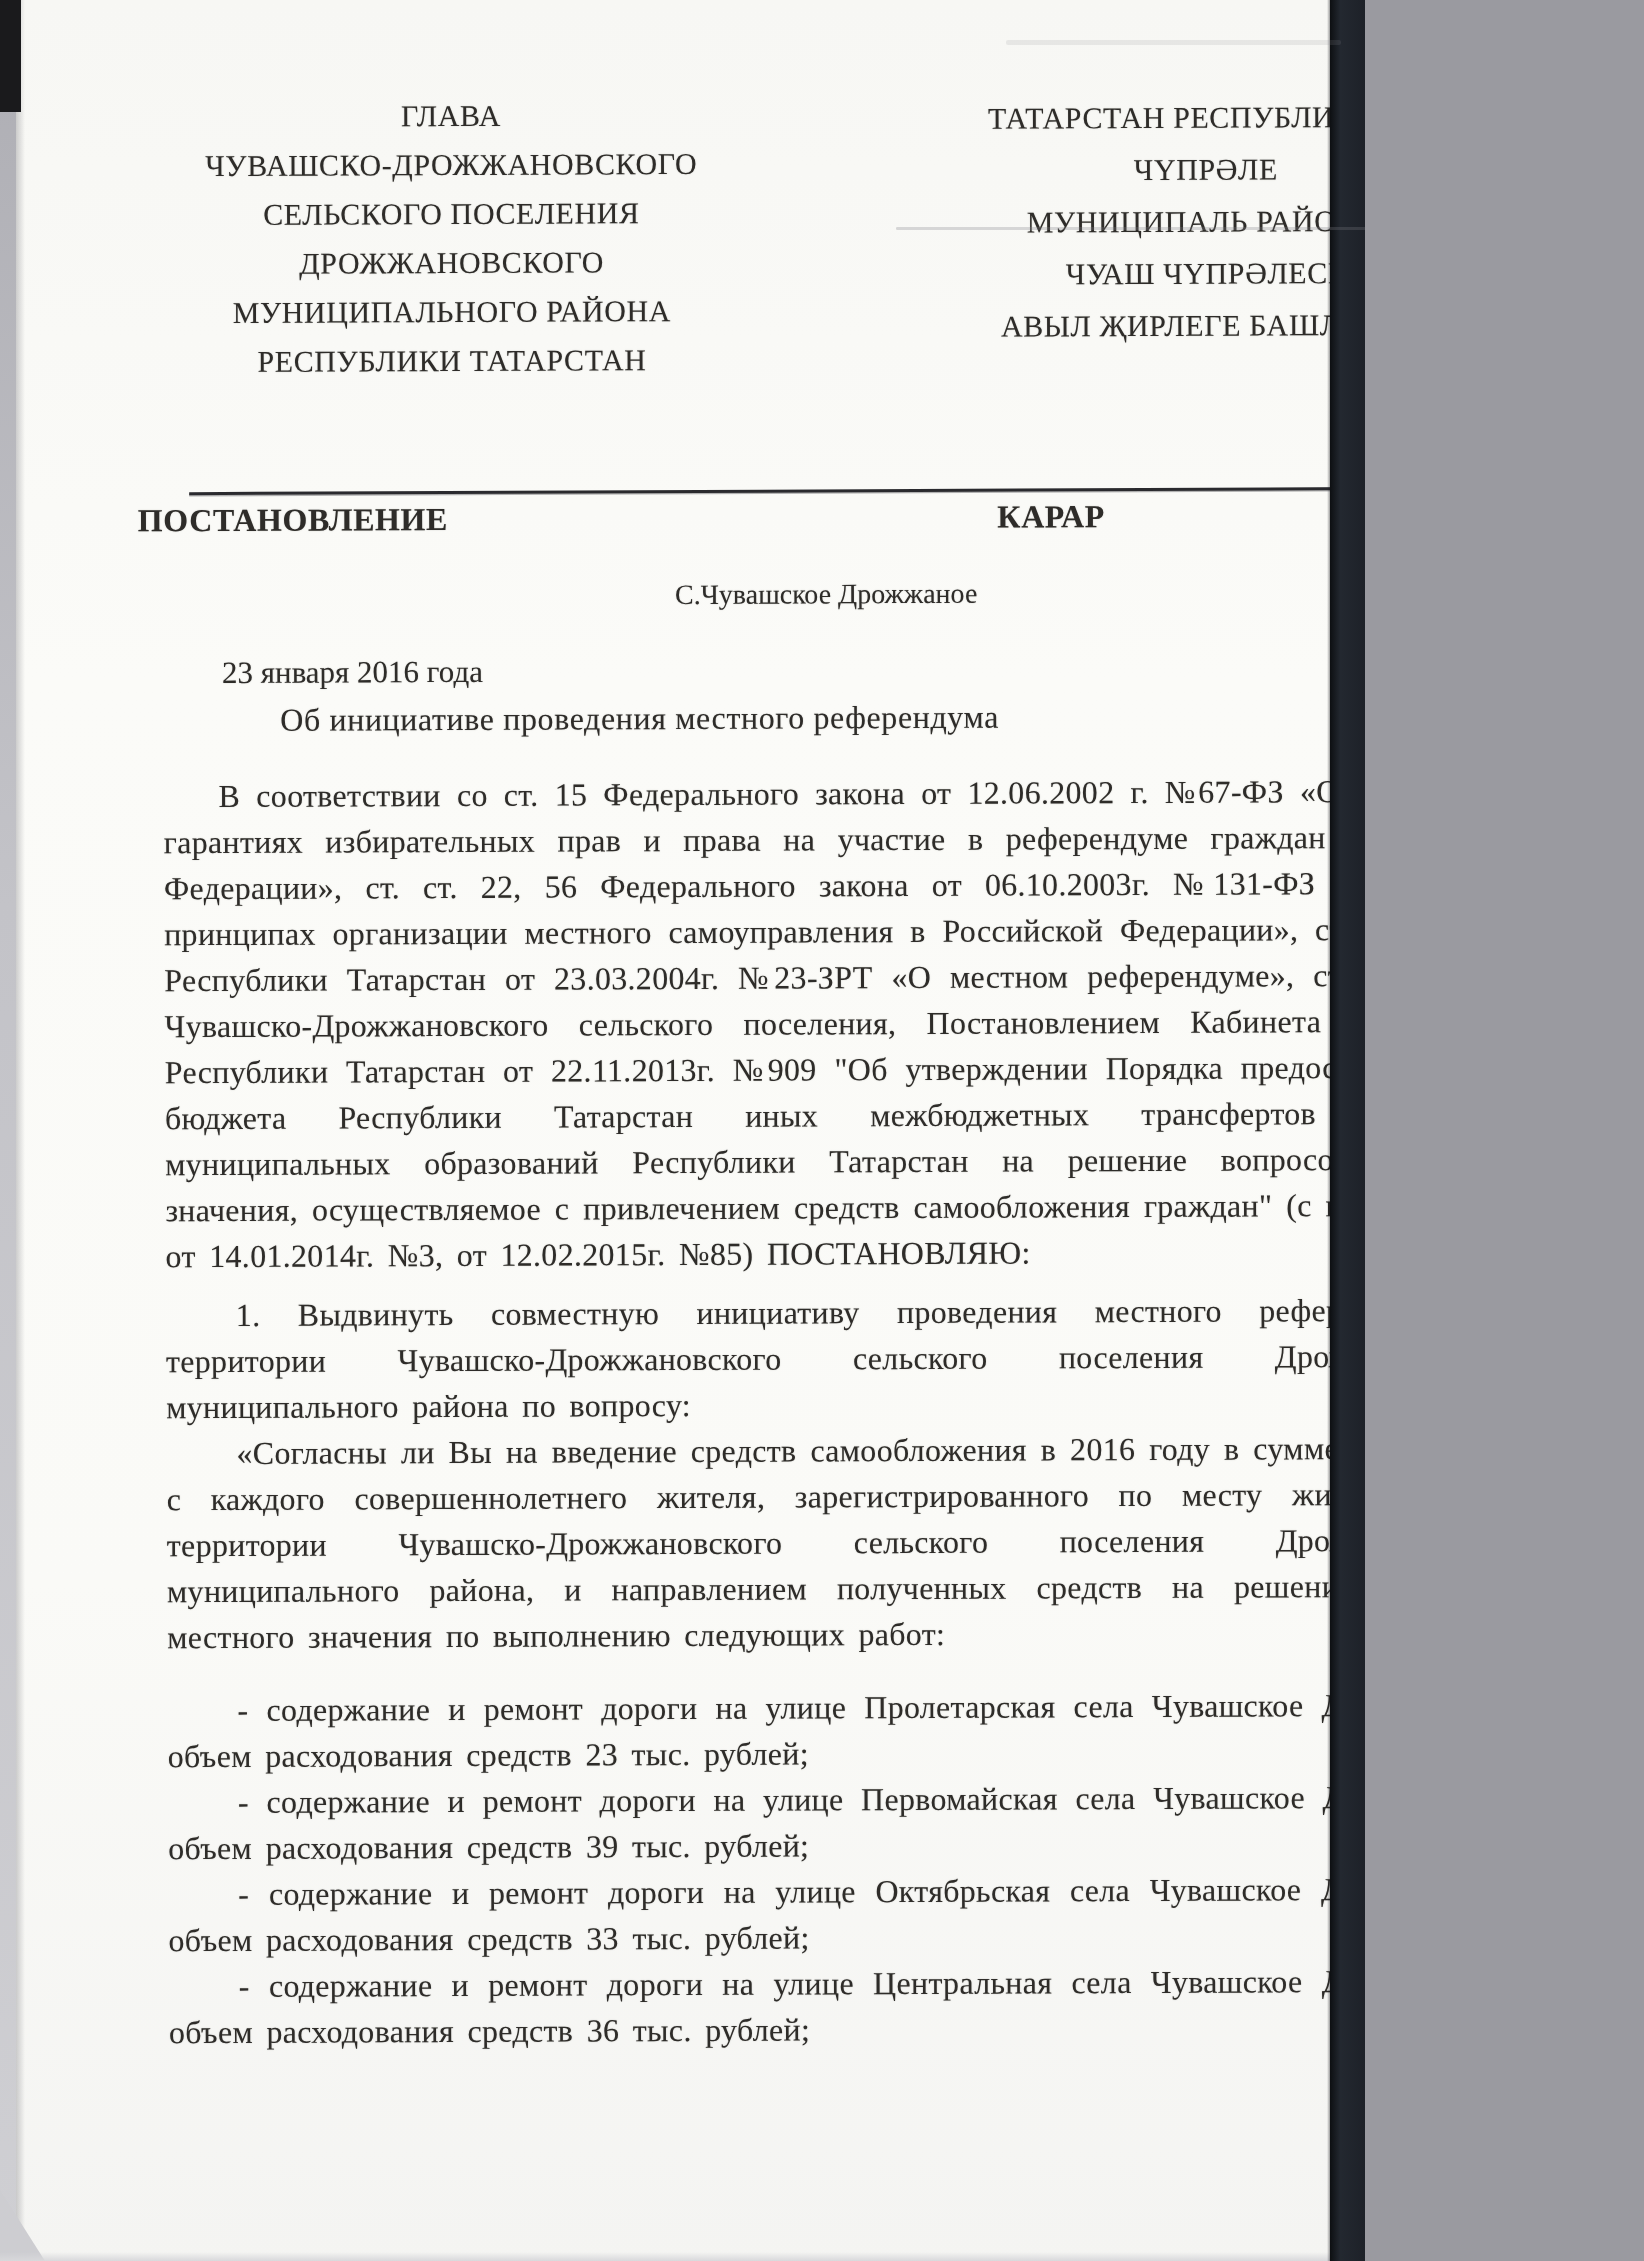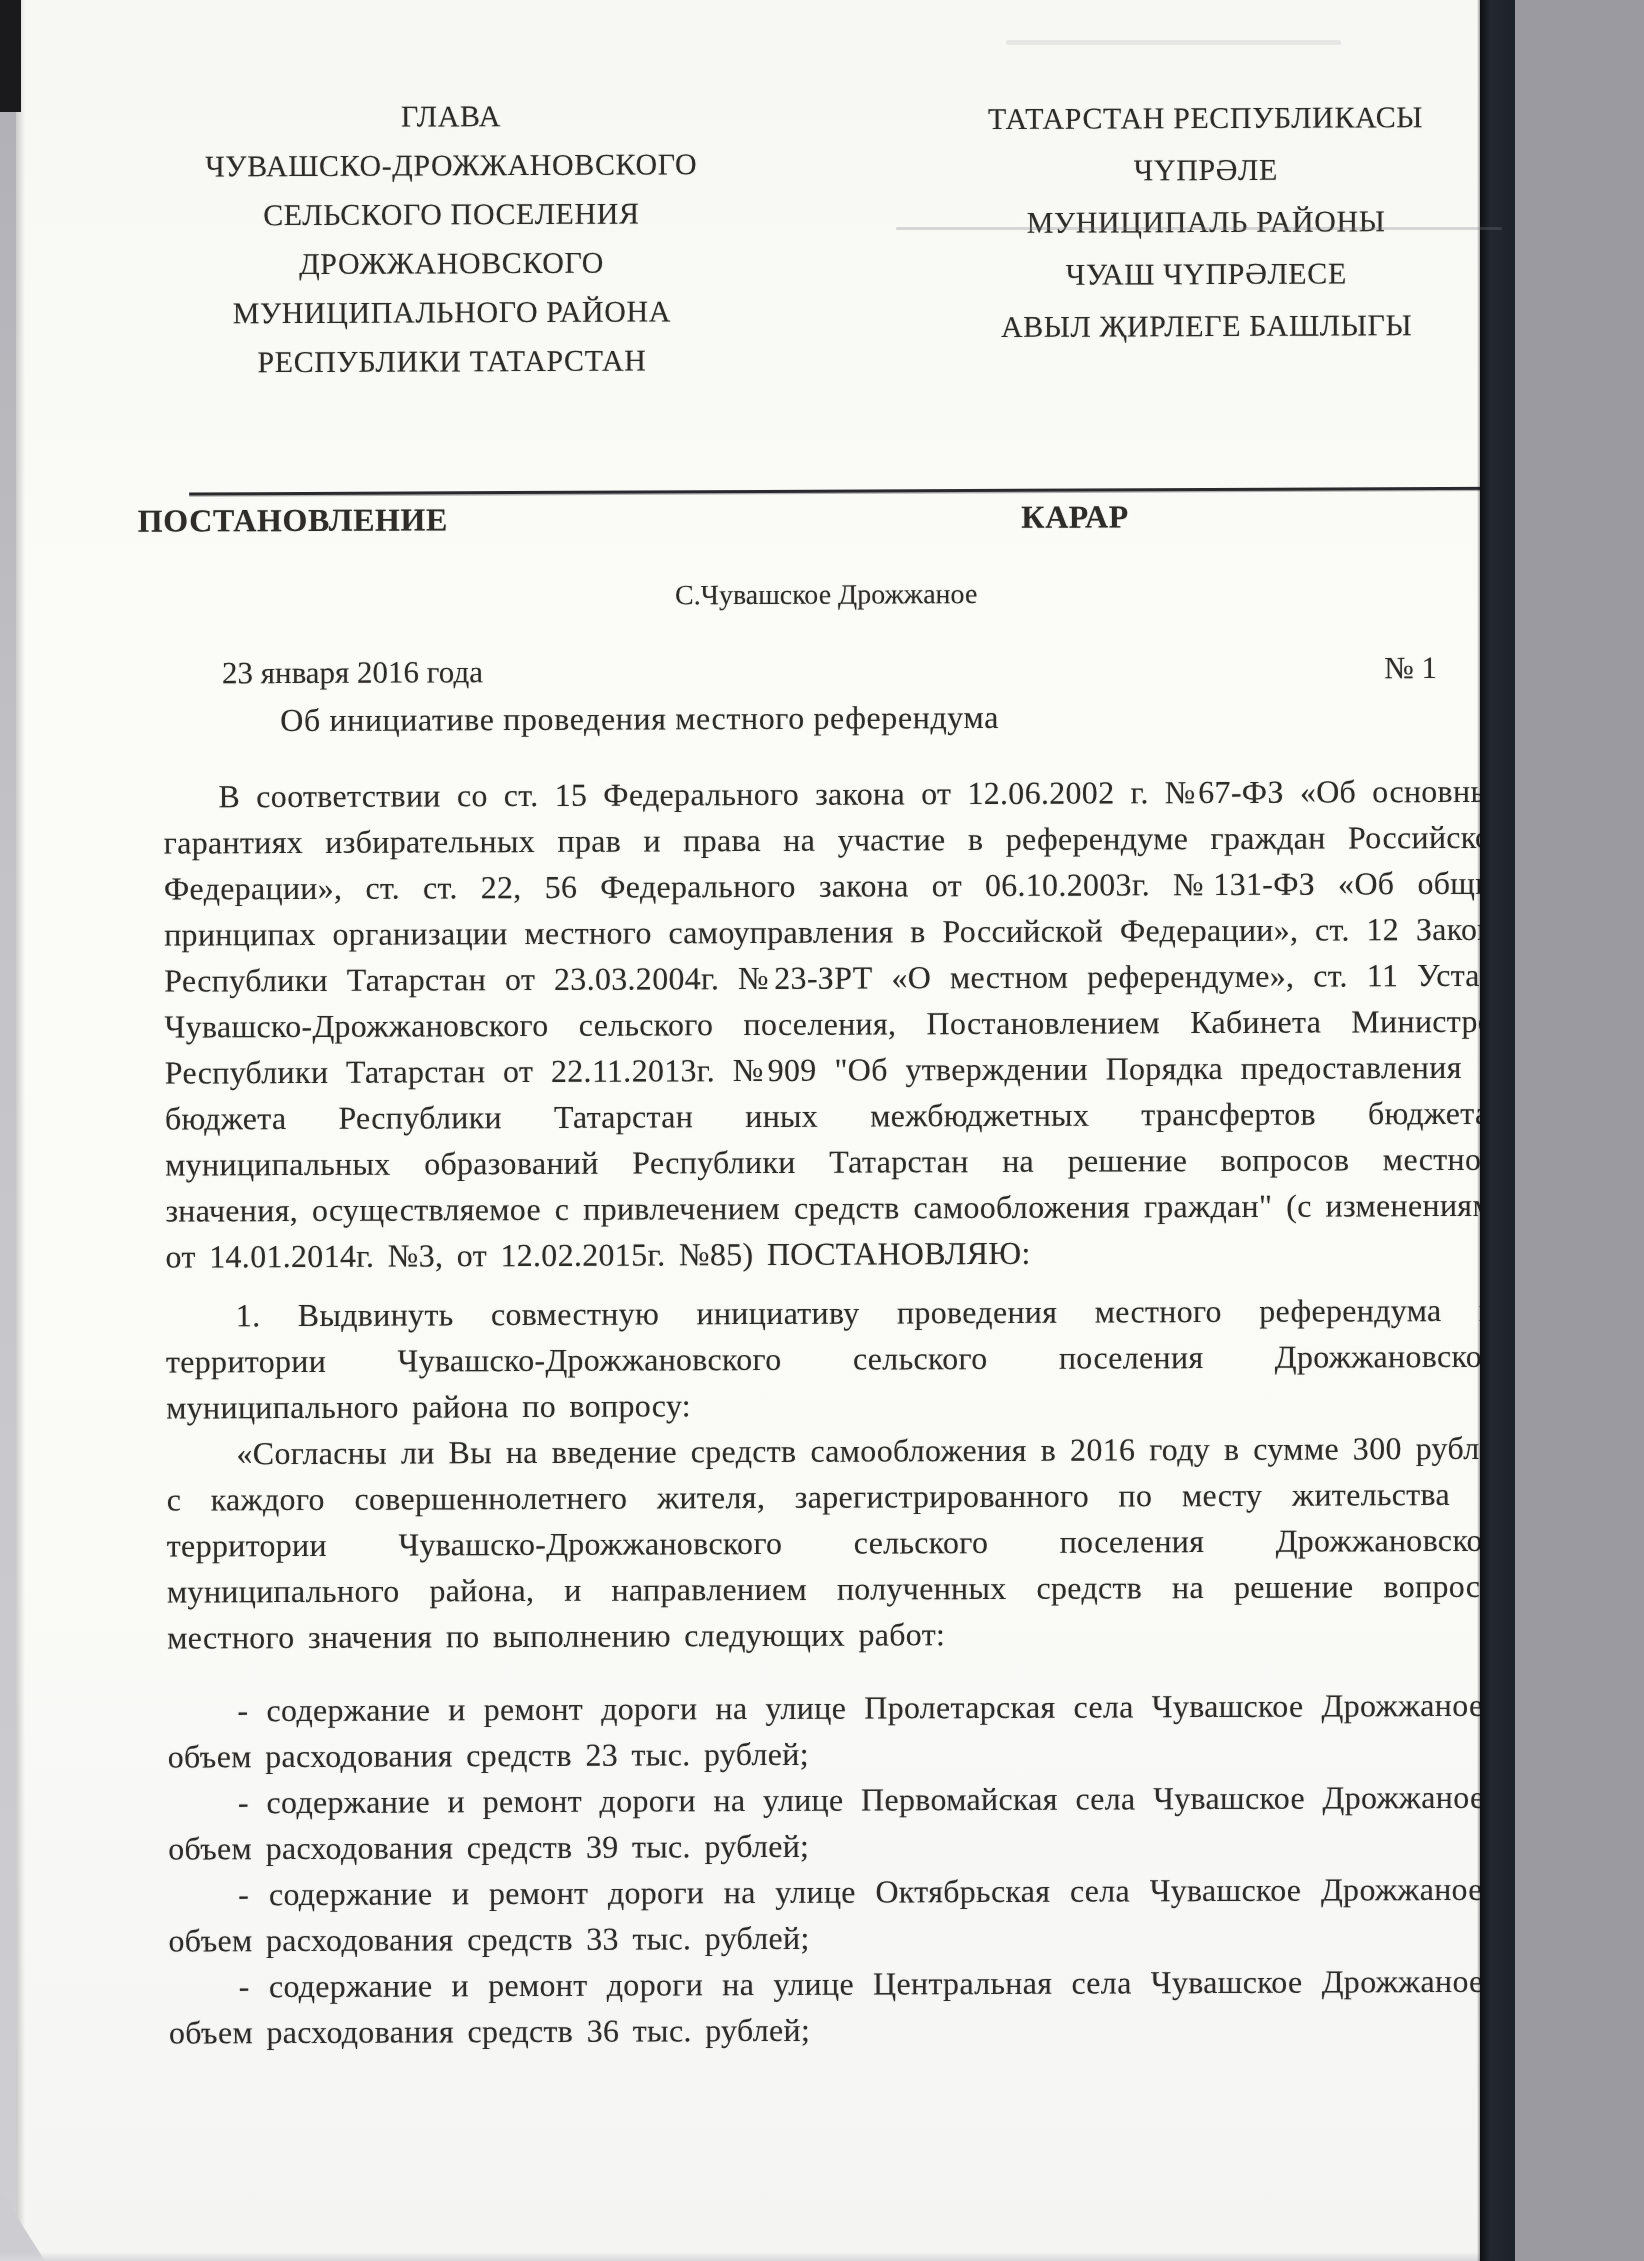--- a/index.html
+++ b/index.html
@@ -2,21 +2,21 @@
 <html style="font-size:10.3px"><head>
 <meta charset="utf-8">
 <style>
   html, body {
     margin: 0;
     padding: 0;
     background: #9a9aa0;
   }
   .scan {
     position: relative;
-    width: 1515px;
+    width: 1365px;
     height: 2261px;
     background: linear-gradient(180deg, #f7f7f4 0%, #fbfbf8 30%, #fafaf7 70%, #f4f4f2 100%);
     overflow: hidden;
     font-family: "Liberation Serif", "DejaVu Serif", serif;
     color: #2e2c29;
   }
   
   .artifact { position: absolute; }
   .left-strip {
     left: 0; top: 0; width: 15.5px; height: 100%;
@@ -87,21 +87,21 @@
     box-shadow: 0 1.3px 0.6px rgba(40,40,45,0.35);
   }
   .doctype {
     position: absolute;
     top: 500px;
     font-size: 32px;
     font-weight: 700;
     letter-spacing: 0.6px;
   }
   .doctype-ru { left: -24.5px; }
-  .doctype-tt { left: 859px; text-align: center; }
+  .doctype-tt { left: 835px; text-align: center; }
   .place {
     position: absolute;
     top: 579px; left: 0; width: 100%;
     text-align: center;
     font-size: 28px;
     transform: translateX(-9px);
   }
   .date-row {
     position: absolute;
     top: 653px; left: 0; width: 100%;

